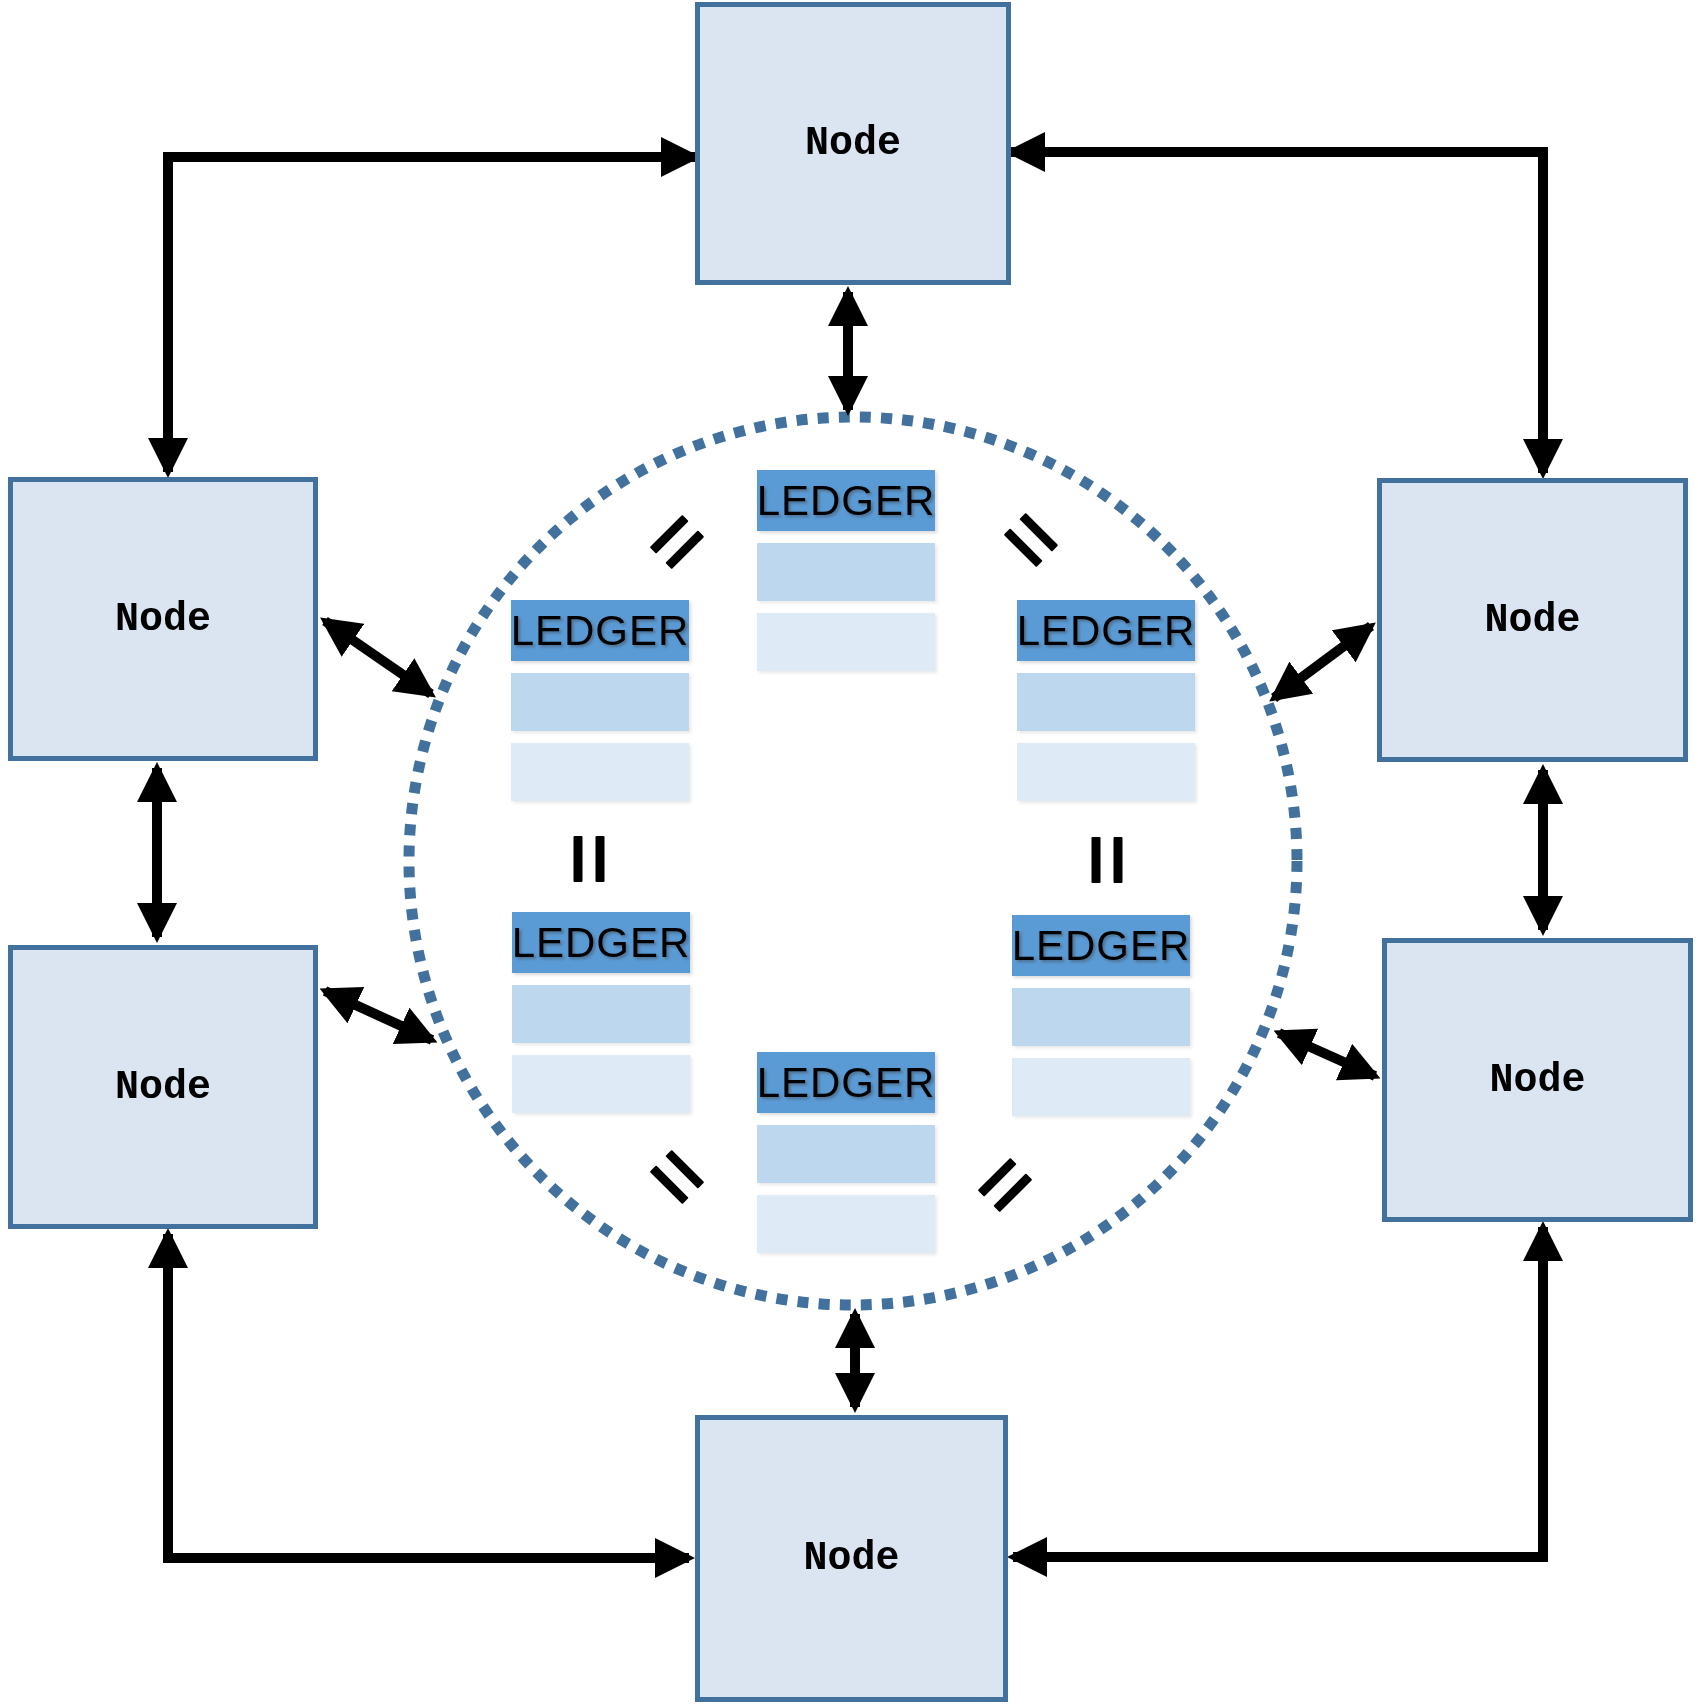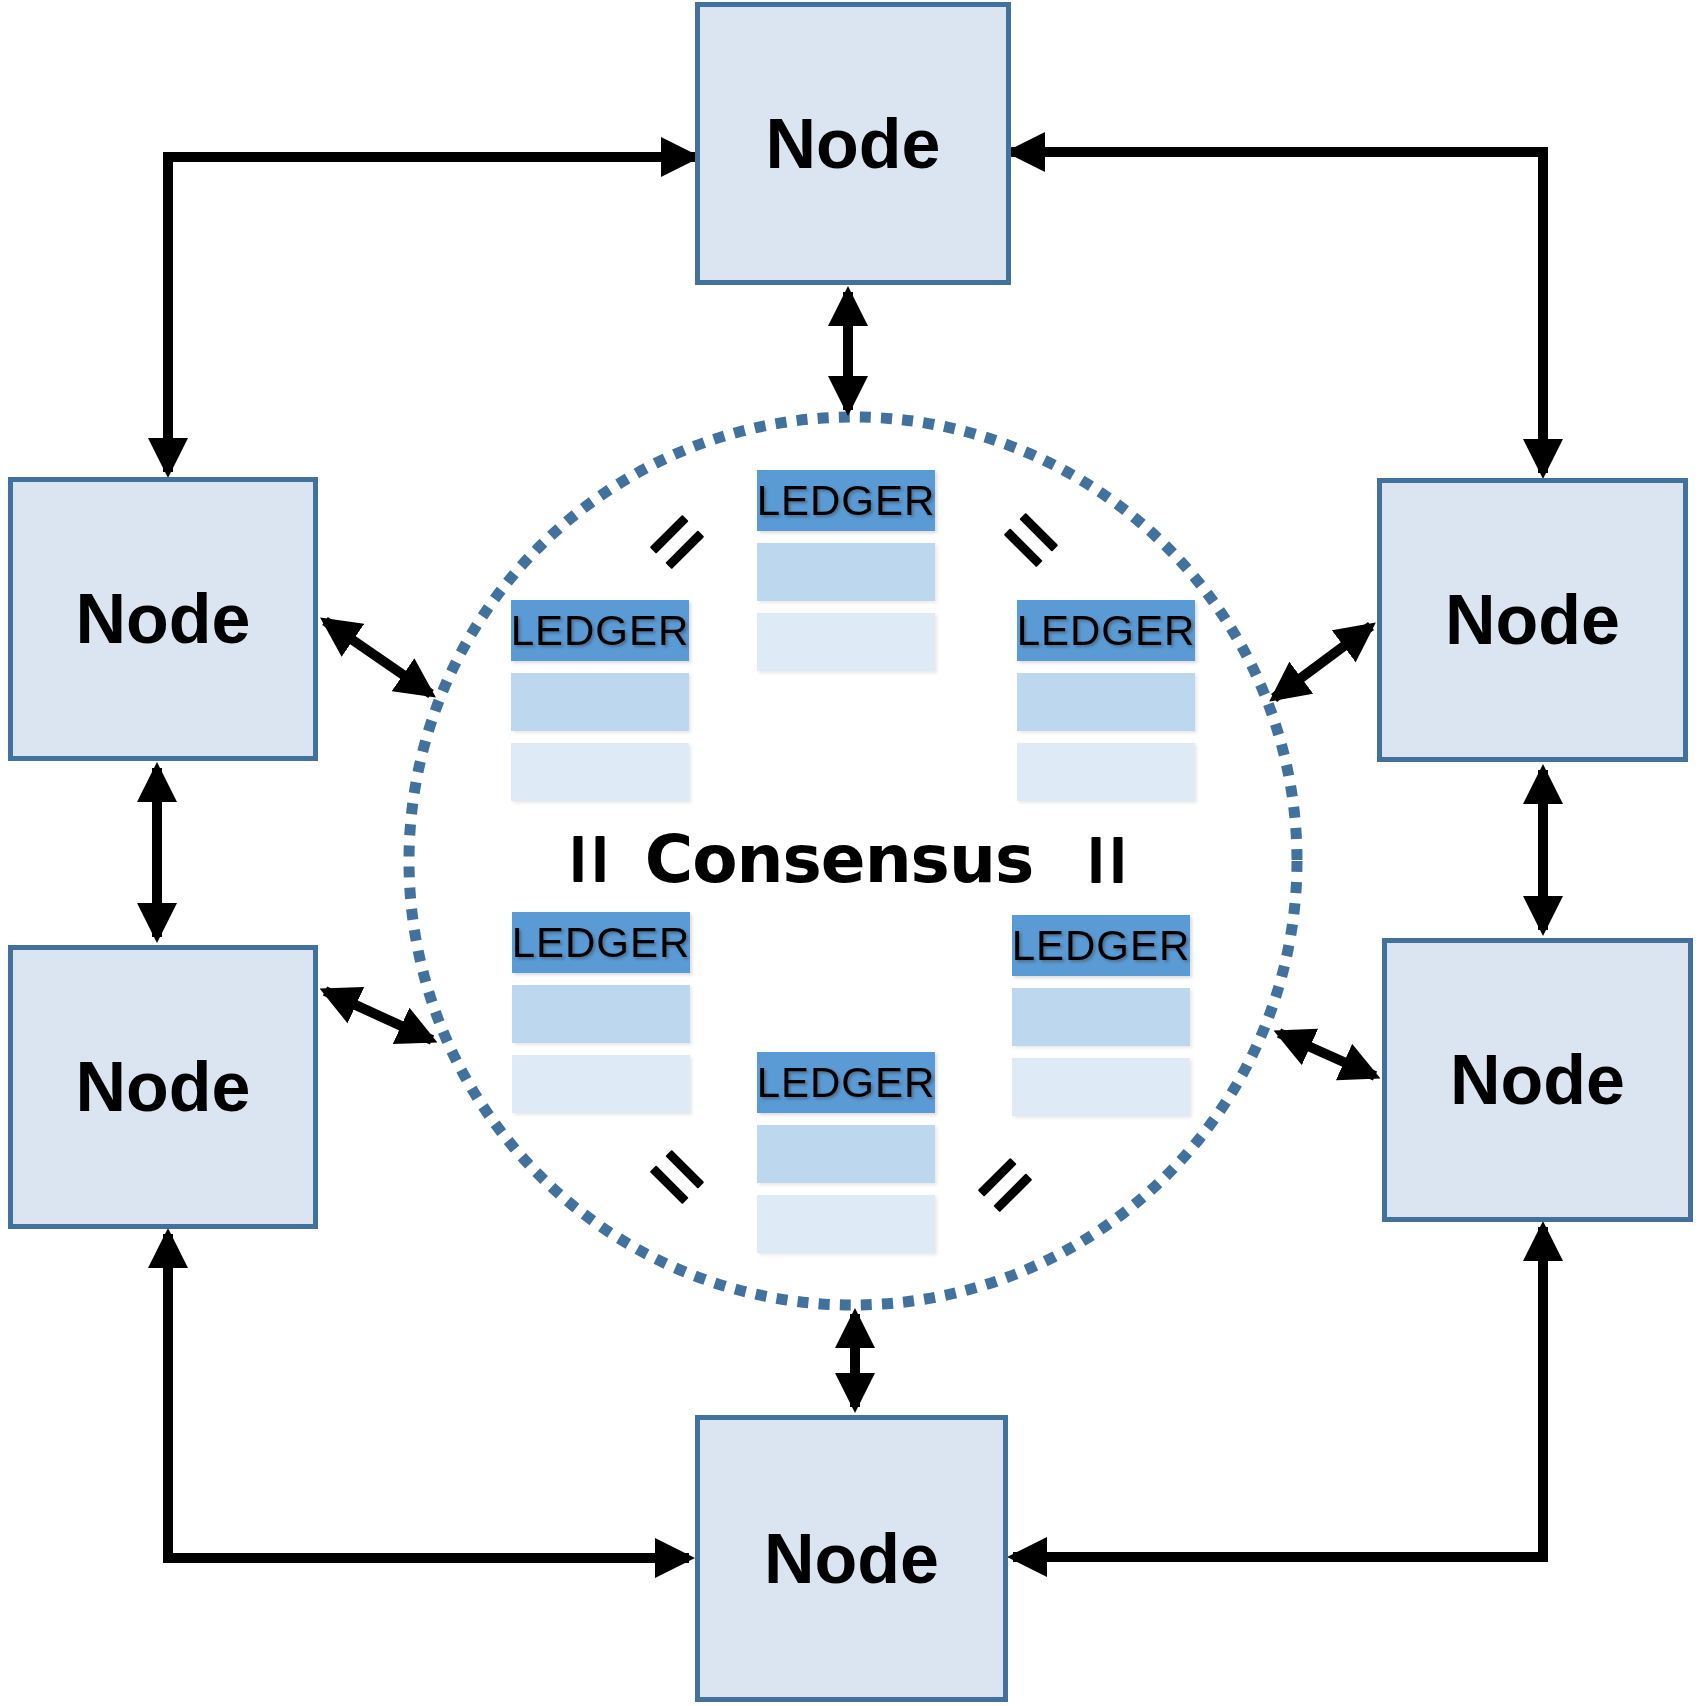--- a/index.html
+++ b/index.html
@@ -7,22 +7,22 @@
     position:relative;width:1698px;height:1706px;background:#ffffff;overflow:hidden;
     font-family:"DejaVu Sans","Liberation Sans",sans-serif;
   }
   #arrow-layer{position:absolute;left:0;top:0;width:100%;height:100%;}
 
   .node{
     position:absolute;background:#dbe5f2;border:5px solid #41719c;
     display:flex;align-items:center;justify-content:center;box-sizing:border-box;
   }
   .node .lbl{
-    font-size:70px;font-weight:700;color:#000000;letter-spacing:0px;
-    font-family:Liberation Sans, sans-serif;
+    font-size:40px;font-weight:700;color:#000000;letter-spacing:0px;
+    font-family:Liberation Mono, monospace;
   }
 
   .ledger{position:absolute;width:178px;}
   .ledger .hdr{
     height:61px;background:#5b9bd5;color:#000000;
     display:flex;align-items:center;justify-content:center;
     font-family:"Liberation Sans","DejaVu Sans",sans-serif;
     font-size:42px;font-weight:400;letter-spacing:1px;
     text-shadow:2px 2px 3px rgba(60,60,60,0.45);
     box-shadow:2px 2px 3px rgba(110,110,110,0.25);
@@ -143,15 +143,14 @@
   </div>
   <div class="eq" style="left:677px;top:1177px;transform:translate(-50%,-50%) rotate(45deg);">
     <div class="bar"></div>
       <div class="bar"></div>
   </div>
   <div class="eq" style="left:1005px;top:1185px;transform:translate(-50%,-50%) rotate(-45deg);">
     <div class="bar"></div>
       <div class="bar"></div>
   </div>
 
-  <div id="consensus">Consensus</div>
 
 </div>
 
 </body></html>

